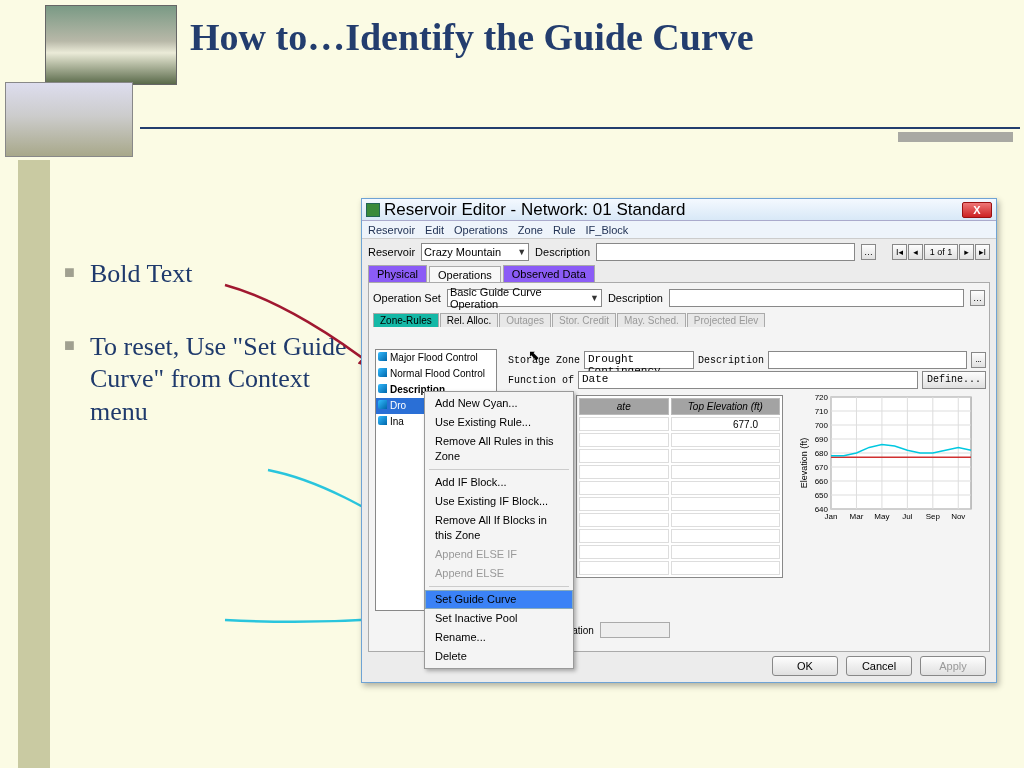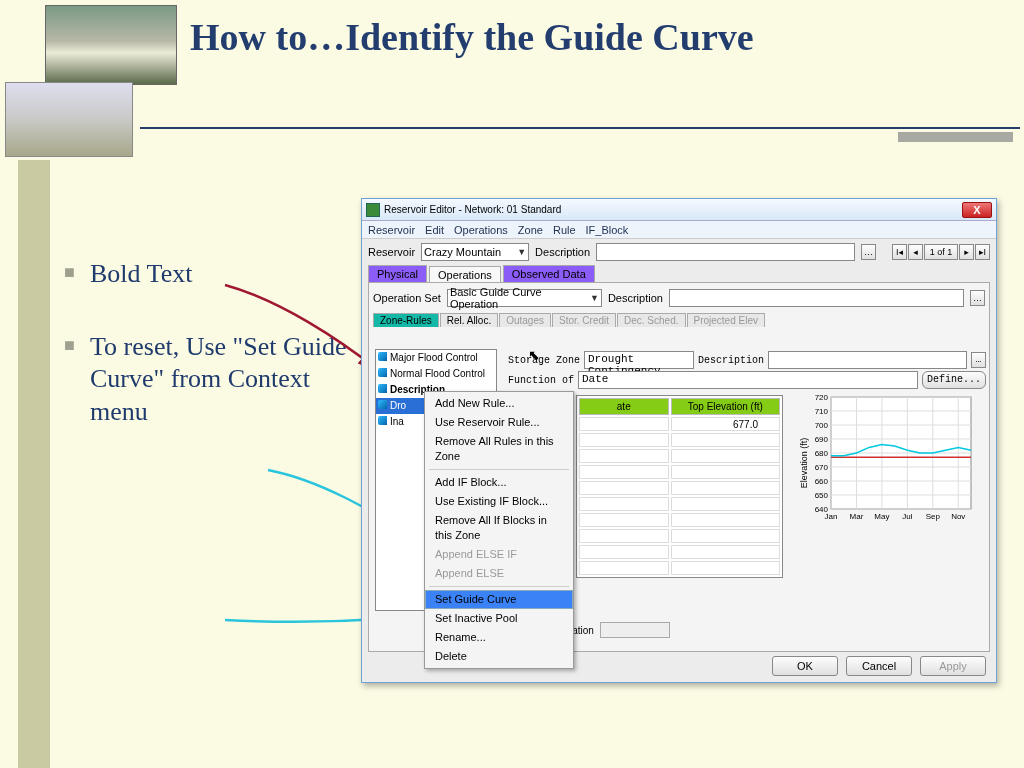--- a/index.html
+++ b/index.html
@@ -15,21 +15,21 @@
 .rulegrey { position:absolute; top:132px; left:898px; width:115px; height:10px; background:#a9a9a3; }
 
 .bullets { position:absolute; top:258px; left:68px; width:280px; font-family:Georgia,serif; font-size:26px; color:#1f3a6c; }
 .bullet { margin-bottom:40px; position:relative; padding-left:22px; line-height:1.25; }
 .bullet::before { content:"■"; position:absolute; left:-4px; top:3px; color:#a0a090; font-size:18px; }
 
 
 .app { position:absolute; top:198px; left:361px; width:636px; height:485px; background:#ececec; border:1px solid #6fa3d4; box-shadow:2px 3px 6px rgba(0,0,0,0.3); font-size:11px; color:#000; }
 .titlebar { height:22px; background:linear-gradient(180deg,#f4f9ff,#d8e8f7); display:flex; align-items:center; padding:0 4px; border-bottom:1px solid #aac; }
 .titlebar .ico { width:14px; height:14px; background:#3a8a3a; margin-right:4px; border:1px solid #265; }
-.titlebar .txt { flex:1; font-size:10px; }
+.titlebar .txt { flex:1; font-size:17px; }
 .closebtn { width:30px; height:16px; background:linear-gradient(180deg,#e77,#c22); color:#fff; text-align:center; font-weight:bold; line-height:14px; border:1px solid #911; border-radius:2px; font-size:11px; }
 
 .menubar { height:18px; background:#eef4fb; border-bottom:1px solid #ccc; display:flex; align-items:center; gap:10px; padding:0 6px; color:#235; }
 .menubar span { }
 
 .toolbar { display:flex; align-items:center; gap:6px; padding:4px 6px; }
 .lbl { font-size:11px; }
 .combo { height:18px; background:#fff; border:1px solid #888; font-size:11px; padding:1px 2px; display:flex; align-items:center; justify-content:space-between; }
 .combo .arr { font-size:9px; color:#333; }
 .input { height:18px; background:#fff; border:1px solid #888; font-size:11px; padding:1px 3px; }
@@ -54,36 +54,36 @@
 .ctxmenu { position:absolute; top:192px; left:62px; width:150px; background:#f4f4f4; border:1px solid #999; box-shadow:2px 2px 4px rgba(0,0,0,0.3); font-size:11px; padding:2px 0; z-index:5; }
 .ctxmenu .mi { padding:2px 10px; line-height:15px; }
 .ctxmenu .mi.dis { color:#999; }
 .ctxmenu .mi.sel { background:#3b82f6; border:1px solid #8ab; padding:1px 9px; }
 .ctxmenu .sep { height:1px; background:#ccc; margin:3px 4px; }
 
 .zoneinfo { position:absolute; top:152px; left:146px; right:10px; font-size:10px;font-family:Liberation Mono, monospace; }
 .zoneinfo .row { display:flex; align-items:center; gap:4px; margin-bottom:2px; }
 
 .tbl { position:absolute; top:196px; left:214px; width:207px; border:1px solid #888; background:#fff; font-size:10px; }
-.tbl th { background:#84cc16; border:1px solid #bbb; font-weight:normal; padding:2px; }
+.tbl th { background:#a3a3a3; border:1px solid #bbb; font-weight:normal; padding:2px;font-style:italic; }
 .tbl td { border:1px solid #ddd; height:14px; padding:0 21px; text-align:right; }
 
 .chart { position:absolute; top:194px; left:437px; width:180px; height:135px; }
 
 .zonesort { position:absolute; top:423px; left:144px; font-size:10px; display:flex; align-items:center; gap:6px; }
 .zonesort .box { width:70px; height:16px; background:#eee; border:1px solid #aaa; }
 
 .btns { position:absolute; bottom:6px; right:10px; display:flex; gap:8px; }
 .btn { width:66px; height:20px; background:linear-gradient(180deg,#fdfdfd,#e0e0e0); border:1px solid #888; border-radius:3px; font-size:11px; text-align:center; line-height:18px; }
 .btn.dis { color:#999; }
 
 .navbtns { display:flex; gap:1px; }
 .navbtn { width:15px; height:16px; background:linear-gradient(180deg,#fdfdfd,#e0e0e0); border:1px solid #888; font-size:9px; text-align:center; line-height:14px; }
 
-.definebtn { width:64px; height:18px; background:linear-gradient(180deg,#fdfdfd,#e0e0e0); border:1px solid #888; border-radius:6px; font-size:10px; text-align:center; line-height:16px; }
+.definebtn { width:64px; height:18px; background:linear-gradient(180deg,#fdfdfd,#e0e0e0); border:1px solid #888; border-radius:0; font-size:10px; text-align:center; line-height:16px; }
 
 svg.overlay { position:absolute; top:0; left:0; pointer-events:none; }
 .cursor { position:absolute; top:347px; left:528px; font-size:14px; color:#000; z-index:6; }
 </style>
 </head>
 <body>
 
 <div class="leftbar"></div>
 <div class="photo1"></div>
 <div class="photo2"></div>
@@ -160,21 +160,21 @@
       <span class="lbl">Description</span>
       <div class="input" style="flex:1"></div>
       <div class="navbtn">…</div>
     </div>
 
     <div class="subtabs">
       <div class="subtab active">Zone-Rules</div>
       <div class="subtab">Rel. Alloc.</div>
       <div class="subtab dis">Outages</div>
       <div class="subtab dis">Stor. Credit</div>
-      <div class="subtab dis">Dec. Sched.</div>
+      <div class="subtab dis">May. Sched.</div>
       <div class="subtab dis">Projected Elev</div>
     </div>
   </div>
 
   <div class="tree">
     <div class="item">Major Flood Control</div>
     <div class="item">Normal Flood Control</div>
     <div class="item bold">Description</div>
     <div class="item sel">Dro</div>
     <div class="item">Ina</div>
@@ -292,22 +292,22 @@
       <text x="8" y="70" transform="rotate(-90 8 70)" font-size="9" text-anchor="middle">Elevation (ft)</text>
     </svg>
   </div>
 
   <div class="zonesort">
     <span>Zone Sort Elevation</span>
     <div class="box"></div>
   </div>
 
   <div class="ctxmenu">
-    <div class="mi">Add New Rule...</div>
-    <div class="mi">Use Reservoir Rule...</div>
+    <div class="mi">Add New Cyan...</div>
+    <div class="mi">Use Existing Rule...</div>
     <div class="mi">Remove All Rules in this Zone</div>
     <div class="sep"></div>
     <div class="mi">Add IF Block...</div>
     <div class="mi">Use Existing IF Block...</div>
     <div class="mi">Remove All If Blocks in this Zone</div>
     <div class="mi dis">Append ELSE IF</div>
     <div class="mi dis">Append ELSE</div>
     <div class="sep"></div>
     <div class="mi sel">Set Guide Curve</div>
     <div class="mi">Set Inactive Pool</div>

